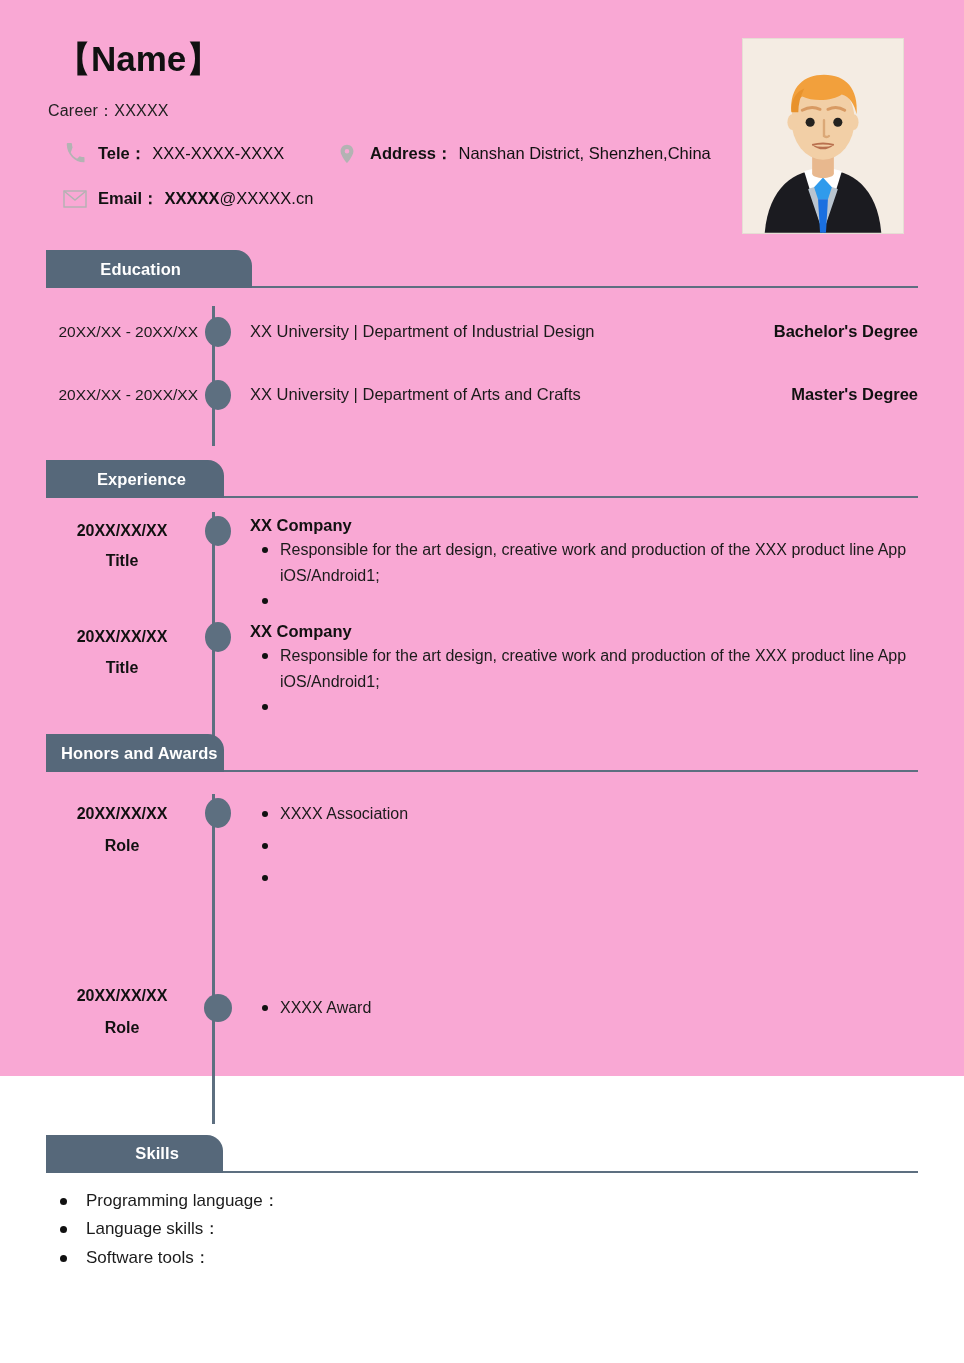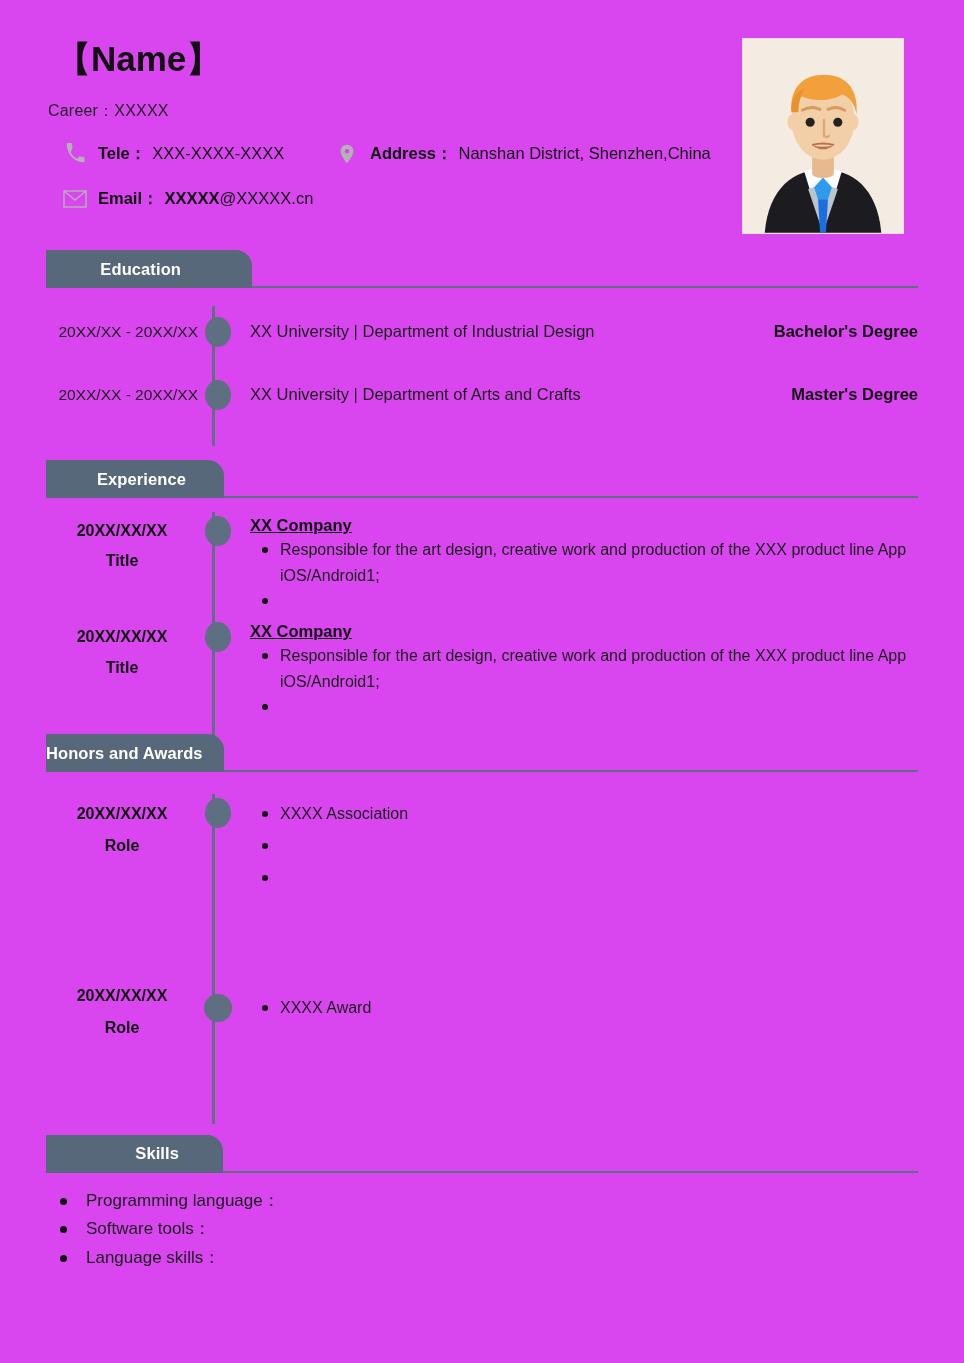--- a/index.html
+++ b/index.html
@@ -9,22 +9,22 @@
     height: 1363px;
     background: #ffffff;
     font-family: "Liberation Sans", sans-serif;
     color: #1b1b1b;
     overflow: hidden;
   }
 
   .page {
     position: relative;
     width: 964px;
-    height: 1363px;
-    background: #d946ef;
+    height: 1076px;
+    background: #f9a8d4;
   }
 
   
   .header { position: relative; padding: 40px 46px 0 46px; height: 250px; }
 
   .name {
     font-size: 35px;
     font-weight: bold;
     letter-spacing: 0px;
     color: #111;
@@ -111,21 +111,21 @@
     left: 0; right: 0;
     bottom: 0px;
     height: 2px;
     background: #5d6f80;
     z-index: 1;
   }
 
   
   .banner.w-education  { width: 206px; justify-content: flex-end; padding-right: 71px; }
   .banner.w-experience { width: 178px; justify-content: flex-end; padding-right: 38px; }
-  .banner.w-honors     { width: 178px; justify-content: flex-start; padding-left: 0; text-align: right; }
+  .banner.w-honors     { width: 178px; justify-content: flex-start; padding-left: 15px; text-align: right; }
   .banner.w-skills     { width: 177px; justify-content: flex-end; padding-right: 44px; }
 
   
   .tl {
     position: relative;
     margin: 0 46px;
   }
   .tl-line {
     position: absolute;
     left: 166px;
@@ -172,21 +172,21 @@
     color: #111;
     white-space: nowrap;
     margin-left: auto;
     padding-left: 10px;
   }
   .edu-body { display: flex; align-items: flex-start; width: 100%; }
 
   
   .exp-row { margin-top: 0; }
   .exp-date-block { text-align: center; font-weight: bold; font-size: 16px; line-height: 1.9; color: #111; }
-  .exp-company { font-size: 16.5px; font-weight: bold; color: #111; margin-bottom: 2px; text-decoration: underline; }
+  .exp-company { font-size: 16.5px; font-weight: bold; color: #111; margin-bottom: 2px; }
 
   ul.bullets { list-style: none; margin: 0; padding: 0; }
   ul.bullets li {
     position: relative;
     padding-left: 30px;
     font-size: 16px;
     line-height: 1.6;
     color: #1b1b1b;
     min-height: 26px;
   }
@@ -458,18 +458,18 @@
   <div class="section" style="margin-top:92px;">
     <div class="banner-wrap">
       <div class="banner-rule"></div>
       <div class="banner w-skills">
         <span class="banner-label">Skills</span>
       </div>
     </div>
 
     <ul class="skills-list">
       <li>Programming language：</li>
+      <li>Language skills：</li>
       <li>Software tools：</li>
-      <li>Language skills：</li>
     </ul>
   </div>
 
 </div>
 
 </body></html>

